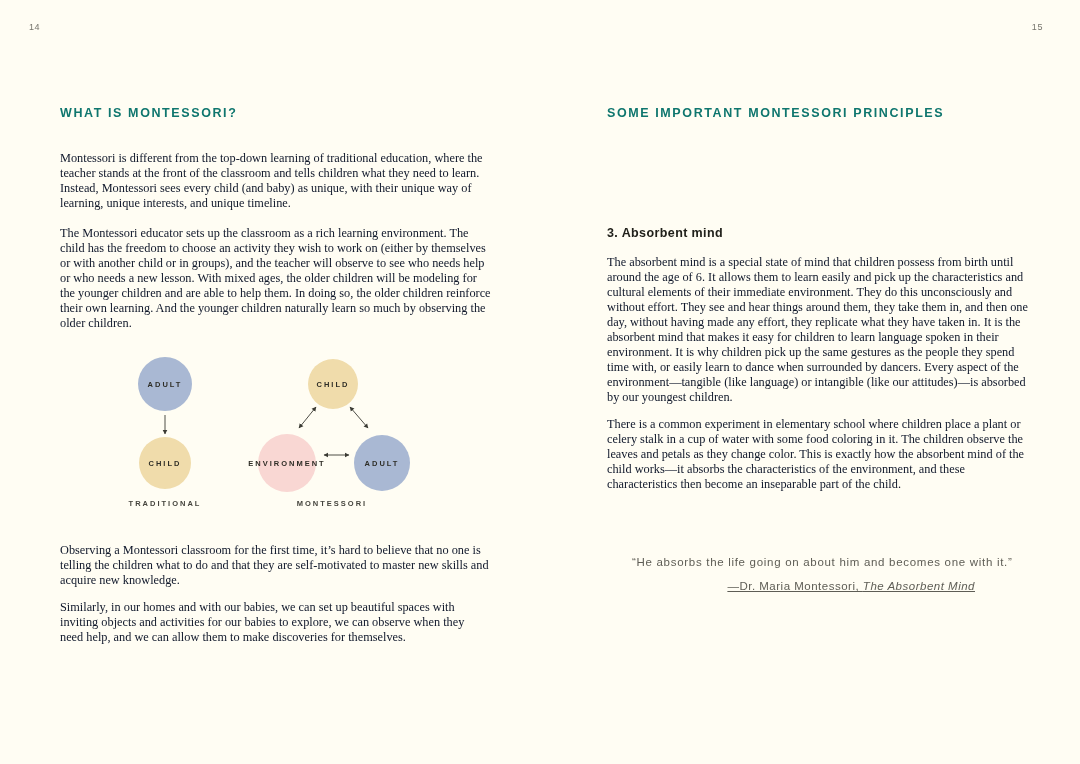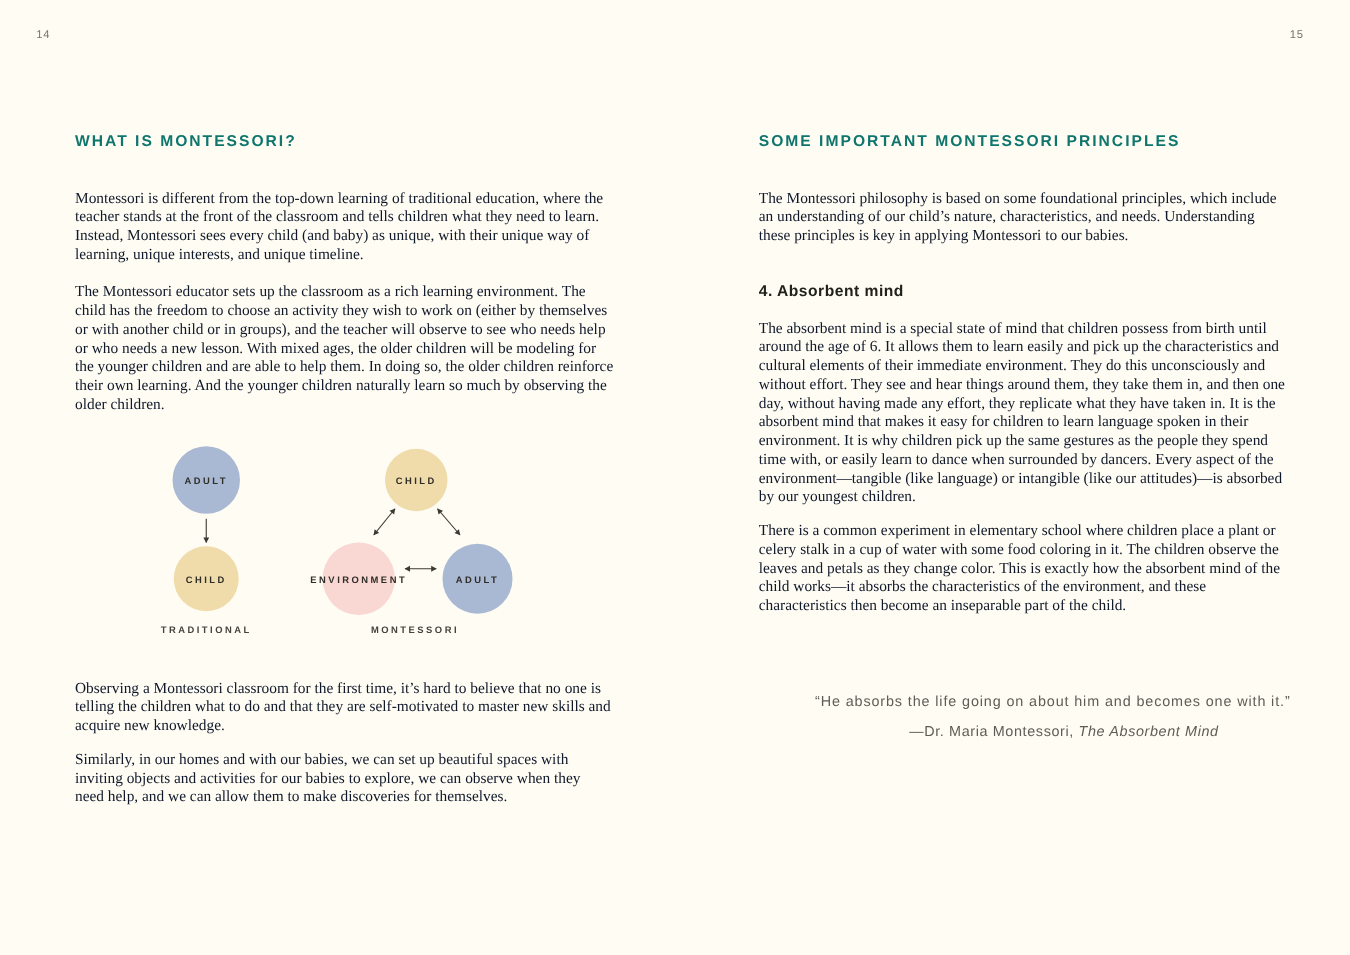--- a/index.html
+++ b/index.html
@@ -134,28 +134,27 @@
 
     <text class="group-label" x="232" y="164" text-anchor="middle">MONTESSORI</text>
   </svg>
 
   <p class="body-p" style="left:60px; top:600px; width:430px;">Similarly, in our homes and with our babies, we can set up beautiful spaces with inviting objects and activities for our babies to explore, we can observe when they need help, and we can allow them to make discoveries for themselves.</p>
 
   <p class="body-p" style="left:60px; top:543px; width:430px;">Observing a Montessori classroom for the first time, it’s hard to believe that no one is telling the children what to do and that they are self-motivated to master new skills and acquire new knowledge.</p>
 
   <h1 class="chapter-title" style="left:607px; top:106px; margin:0;">SOME IMPORTANT MONTESSORI PRINCIPLES</h1>
 
-  <p class="body-p" style="left:607px; top:151px; width:422px;">The Montessori philosophy is based on some foundational principles, which include an understanding of our child’s nature, characteristics, and needs. Understanding these principles is key in applying Montessori to our babies.</p>
 
-  <h2 class="section-heading" style="left:607px; top:226px;">4. Absorbent mind</h2>
+  <h2 class="section-heading" style="left:607px; top:226px;">3. Absorbent mind</h2>
 
   <p class="body-p" style="left:607px; top:255px; width:422px;">The absorbent mind is a special state of mind that children possess from birth until around the age of 6. It allows them to learn easily and pick up the characteristics and cultural elements of their immediate environment. They do this unconsciously and without effort. They see and hear things around them, they take them in, and then one day, without having made any effort, they replicate what they have taken in. It is the absorbent mind that makes it easy for children to learn language spoken in their environment. It is why children pick up the same gestures as the people they spend time with, or easily learn to dance when surrounded by dancers. Every aspect of the environment—tangible (like language) or intangible (like our attitudes)—is absorbed by our youngest children.</p>
 
   <p class="body-p" style="left:607px; top:417px; width:424px;">There is a common experiment in elementary school where children place a plant or celery stalk in a cup of water with some food coloring in it. The children observe the leaves and petals as they change color. This is exactly how the absorbent mind of the child works—it absorbs the characteristics of the environment, and these characteristics then become an inseparable part of the child.</p>
 
 
-  <p class="quote-line" style="left:652px; top:556px; width:390px;">“He absorbs the life going on about him and becomes one with it.”</p>
+  <p class="quote-line" style="left:632px; top:556px; width:390px;">“He absorbs the life going on about him and becomes one with it.”</p>
 
-  <p class="quote-attr" style="left:607px; top:580px; width:368px;">
+  <p class="quote-attr" style="left:607px; top:580px; width:368px;text-decoration:underline;">
     <span>—Dr. Maria Montessori, </span><span class="book-title">The Absorbent Mind</span>
   </p>
 
 </div>
 
 </body></html>

